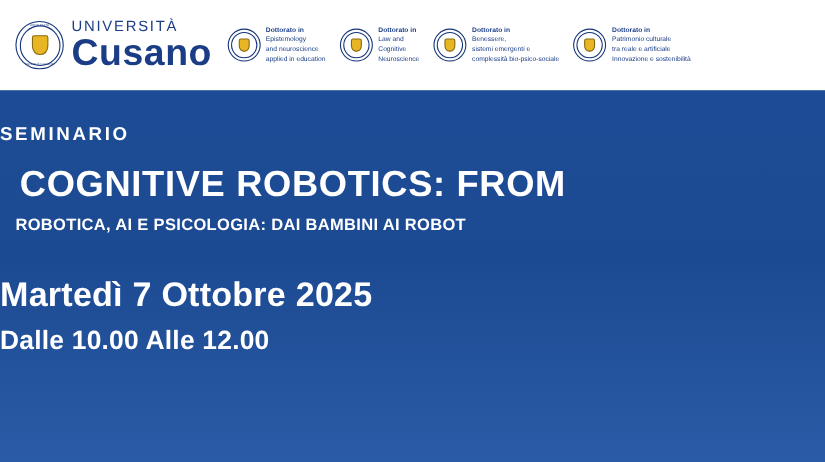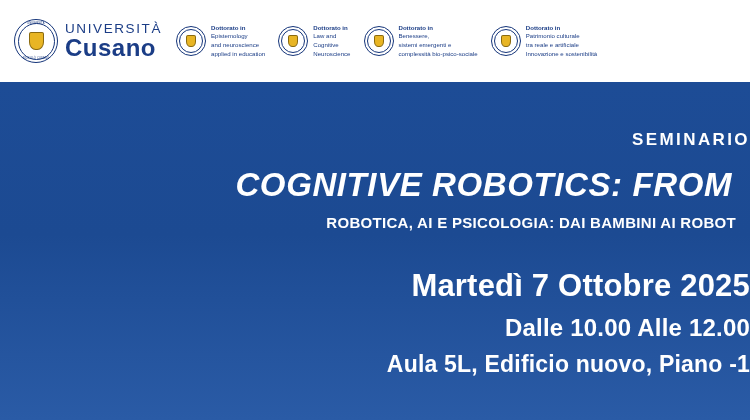--- a/index.html
+++ b/index.html
@@ -49,21 +49,21 @@
     justify-content: center;
     line-height: 1;
   }
   .brand-line1 {
     font-size: 13.5px;
     letter-spacing: 1.6px;
     color: #1b3d86;
     font-weight: 400;
   }
   .brand-line2 {
-    font-size: 24px;
+    font-size: 34px;
     letter-spacing: 0.5px;
     color: #1b3d86;
     font-weight: 700;
     margin-top: 1px;
   }
 
   .doc-group {
     display: flex;
     align-items: center;
     flex: 0 0 auto;
@@ -118,57 +118,55 @@
   .seal .micro.top { top: 2px; }
   .seal .micro.bottom { bottom: 2px; }
 
   
   .body-blue {
     position: relative;
     width: 750px;
     height: 338px;
     background: linear-gradient(180deg, #1d4c96 0%, #1c4a92 45%, #2a5ba6 100%);
     color: #ffffff;
-    text-align: right;
-    box-sizing: border-box;
-    padding-top: 48px;
+    text-align: left;
+    box-sizing: border-box;
+    padding-top: 30px;
   }
   .kicker {
     font-size: 17px;
     font-weight: 700;
     letter-spacing: 2.4px;
     margin-bottom: 16px;
   }
   .title {
     font-size: 33px;
     font-weight: 700;
     letter-spacing: 0.6px;
     line-height: 1.18;
     padding: 0 18px;
-    font-style: italic;
   }
   .subtitle {
     font-size: 15px;
     font-weight: 700;
     letter-spacing: 0.3px;
     margin-top: 9px;
     padding: 0 14px;
   }
   .date {
     font-size: 31px;
     font-weight: 700;
     letter-spacing: 0.2px;
     margin-top: 37px;
   }
   .time {
     font-size: 24px;
     font-weight: 700;
     letter-spacing: 0.2px;
     margin-top: 10px;
-    margin-left: 37px;
   }
   .room {
     font-size: 23px;
     font-weight: 700;
     letter-spacing: 0.2px;
     margin-top: 9px;
   }
 </style>
 </head>
 <body>
@@ -243,16 +241,15 @@
     </div>
 
   </div>
 
   <div class="body-blue">
     <div class="kicker">SEMINARIO</div>
     <div class="title">COGNITIVE ROBOTICS: FROM</div>
     <div class="subtitle">ROBOTICA, AI E PSICOLOGIA: DAI BAMBINI AI ROBOT</div>
     <div class="date">Martedì 7 Ottobre 2025</div>
     <div class="time">Dalle 10.00 Alle 12.00</div>
-    <div class="room">Aula 5L, Edificio nuovo, Piano -1</div>
   </div>
 
 </div>
 
 </body></html>

